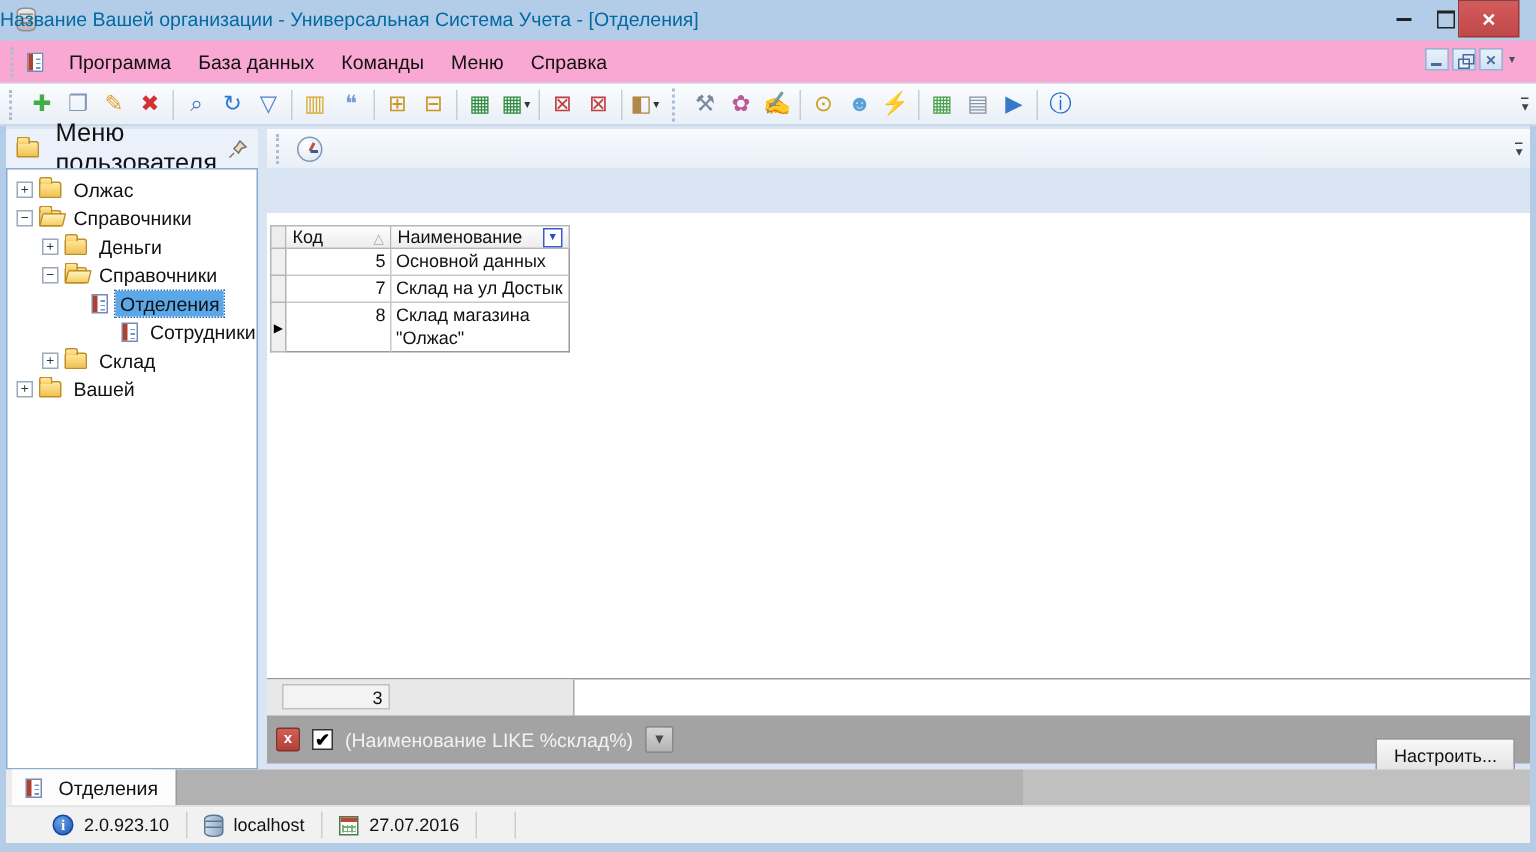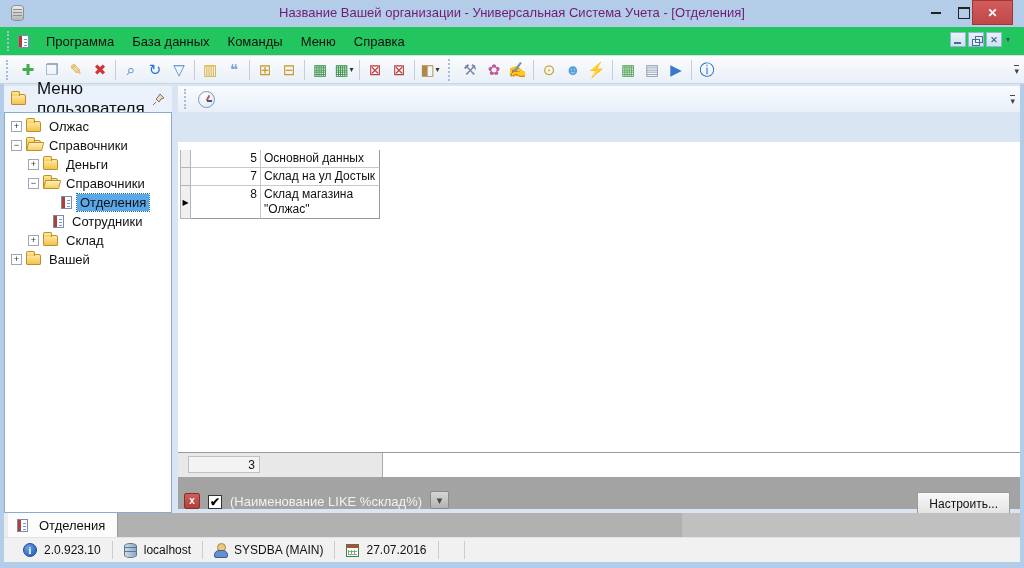--- a/index.html
+++ b/index.html
@@ -3,31 +3,31 @@
 <meta charset="utf-8">
 <style>
   *{margin:0;padding:0;box-sizing:border-box}
   body{font-family:"Liberation Sans",sans-serif;font-size:13px;color:#111;width:1024px;height:568px;overflow:hidden}
   #win{position:relative;width:1024px;height:568px;background:#b3cde9;overflow:hidden}
 
   
   #titlebar{position:absolute;left:0;top:0;width:1024px;height:27px}
   #app-icon{position:absolute;left:11px;top:5px;width:13px;height:16px;background:linear-gradient(#ececec,#b6b6b6);border:1px solid #8f8f8f;border-radius:5px/3px}
   #app-icon::before{content:"";position:absolute;left:1px;right:1px;top:3px;height:9px;background:repeating-linear-gradient(180deg,#8f8f8f 0 1px,transparent 1px 3px)}
-  #title{position:absolute;left:0;width:1024px;top:5px;text-align:center;font-size:13px;color:#701a75}
+  #title{position:absolute;left:0;width:1024px;top:5px;font-size:13px;color:#0369a1}
   .wbtn{position:absolute;top:0;height:25px;display:flex;align-items:center;justify-content:center}
   #btn-min{left:922px;width:28px}
   #btn-min::before{content:"";width:10px;border-top:2px solid #222}
   #btn-max{left:950px;width:28px}
   #btn-max::before{content:"";width:10px;height:9px;border:1px solid #222;border-top:2px solid #222}
   #btn-close{left:972px;width:41px;background:linear-gradient(#d25b5b,#c04848);border:1px solid #9e3838}
   #btn-close::before{content:"✕";color:#fff;font-size:12px;font-weight:bold}
 
   
-  #menubar{position:absolute;left:0;top:27px;width:1024px;height:29px;background:#22c55e;border-bottom:1px solid #d5dfec;display:flex;align-items:center;padding-left:5px}
+  #menubar{position:absolute;left:0;top:27px;width:1024px;height:29px;background:#f9a8d4;border-bottom:1px solid #d5dfec;display:flex;align-items:center;padding-left:5px}
   .grip{width:5px;height:20px;border-left:2px dotted #a9bed6;margin:0 5px 0 2px;flex:none}
   #menu-items{display:flex;align-items:center}
   .mitem{padding:3px 9px;font-size:13px;color:#111;cursor:default}
   .mdigroup{position:absolute;right:14px;top:5px;display:flex;align-items:center;gap:2px}
   .mdibtn{width:16px;height:15px;background:linear-gradient(#eaf2fa,#cfe2f4);border:1px solid #93b5d8;display:flex;align-items:center;justify-content:center;position:relative}
   .mdibtn.m::before{content:"";width:7px;border-top:2px solid #4a6a9a;margin-top:6px}
   .mdibtn.r::before{content:"";width:6px;height:5px;border:1px solid #4a6a9a;position:absolute;left:3px;top:6px;background:#eaf2fa}
   .mdibtn.r::after{content:"";width:6px;height:5px;border:1px solid #4a6a9a;position:absolute;left:6px;top:3px}
   .mdibtn.x::before{content:"✕";font-size:9px;font-weight:bold;color:#4a6a9a}
   .mdidd{font-size:8px;color:#40506a;margin-left:2px}
@@ -84,36 +84,36 @@
   .gsel{width:11px;background:#f0f0f0;border:1px solid #b5b5b5;border-top:none;display:flex;align-items:center;justify-content:center}
   .gsel.cur::before{content:"▶";font-size:8px;color:#000}
   .gcode{width:70px;border-right:1px solid #c8c8c8;border-bottom:1px solid #c8c8c8;text-align:right;padding:1px 3px}
   .gname{width:119px;border-right:1px solid #999;border-bottom:1px solid #c8c8c8;padding:1px 3px;line-height:15px}
   .grow:last-child .gcode,.grow:last-child .gname{border-bottom:1px solid #999}
 
   
   #footerzone{position:absolute;left:178px;top:452px;width:842px;height:25px;background:#fff;border-top:1px solid #9a9a9a}
   #footerpanel{position:absolute;left:0;top:0;width:205px;height:25px;background:#e8e8e8;border-right:1px solid #ababab}
   #footerbox{position:absolute;left:10px;top:3px;width:72px;height:17px;background:#f3f3f3;border:1px solid #c0c0c0;text-align:right;padding:1px 4px;font-size:12px}
-  #filterbar{position:absolute;left:178px;top:477px;width:842px;height:32px;background:#a3a3a3;display:flex;align-items:flex-end;padding-left:6px;gap:8px}
+  #filterbar{position:absolute;left:178px;top:477px;width:842px;height:32px;background:#a3a3a3;display:flex;align-items:center;padding-left:6px;gap:8px}
   .fclose{width:16px;height:16px;background:linear-gradient(#cf6058,#b04038);border:1px solid #883028;border-radius:2px;color:#fff;font-size:10px;font-weight:bold;display:flex;align-items:center;justify-content:center;flex:none}
   .fclose::before{content:"x";margin-top:-2px}
   .fcheck{width:14px;height:14px;background:#fff;border:1px solid #333;position:relative;flex:none}
   .fcheck::before{content:"✔";position:absolute;left:1px;top:-1px;font-size:12px;font-weight:bold;color:#000}
   #filter-expr{color:#f2f2f2;font-size:13px}
   .fdrop{width:19px;height:18px;background:linear-gradient(#d6d6d6,#b2b2b2);border:1px solid #8a8a8a;border-radius:2px;display:flex;align-items:center;justify-content:center;color:#4a4a4a;flex:none}
   .fdrop::before{content:"▾";font-size:11px;line-height:1}
   #cfgbtn{position:absolute;right:10px;top:15px;height:23px;padding:0 11px;background:linear-gradient(#f8f8f8,#e3e3e3);border:1px solid #9a9a9a;font-size:12px;display:flex;align-items:center}
 
   
   #tabbar{position:absolute;left:4px;top:513px;width:1016px;height:24px;background:#ececec}
   #tabstrip1{position:absolute;left:96px;top:0;width:582px;height:24px;background:#b1b1b1}
   #tabstrip2{position:absolute;left:678px;top:0;right:0;height:24px;background:#c0c0c0}
   .tab{position:absolute;left:4px;top:0;height:24px;background:#fcfcfc;display:flex;align-items:center;padding:0 12px 0 8px;gap:6px;font-size:13px;border-right:1px solid #9a9a9a}
-  #statusbar{position:absolute;left:4px;top:537px;width:1016px;height:25px;background:#f1f1f1;border-top:1px solid #e3e3e3;display:flex;align-items:center;padding-left:8px;font-size:12px}
+  #statusbar{position:absolute;left:4px;top:537px;width:1016px;height:25px;background:#f1f1f1;border-top:1px solid #e3e3e3;display:flex;align-items:center;padding-left:20px;font-size:12px}
   .sitem{display:flex;align-items:center;gap:7px;padding:0 11px;border-right:1px solid #cdcdcd;height:18px}
   .sitem.empty{width:26px}
 
   .si{display:inline-block;flex:none}
   .info-icon{width:14px;height:14px;border-radius:50%;background:radial-gradient(circle at 35% 30%,#6aa0e0,#1a58b8);border:1px solid #1448a0;position:relative}
   .info-icon::before{content:"i";position:absolute;left:0;right:0;top:0;bottom:0;color:#fff;font-size:10px;font-weight:bold;text-align:center;line-height:13px;font-family:"Liberation Serif",serif}
   .database-icon{width:13px;height:15px;background:linear-gradient(90deg,#cddcea,#8ea8c2);border:1px solid #5a7890;border-radius:6px/3px;position:relative}
   .database-icon::before{content:"";position:absolute;left:0;right:0;top:3px;height:1px;background:#5a7890;box-shadow:0 4px 0 #5a7890}
   .user-icon{width:13px;height:15px;position:relative}
   .user-icon::before{content:"";position:absolute;left:3px;top:0;width:7px;height:7px;border-radius:50%;background:#ecc87a;border:1px solid #a88848}
@@ -289,39 +289,52 @@
       <div class="trow" style="padding-left: 23px;">
         <div class="texp">−</div>
         <div class="icon-folder open"></div>
         <span class="tlabel">Справочники</span>
       </div>
       <div class="trow" style="padding-left: 40px;">
         <div class="tspace"></div>
         <div class="icon-form"></div>
         <span class="tlabel sel">Отделения</span>
       </div>
-      <div class="trow" style="padding-left: 32px;">
+      <div class="trow" style="padding-left: 60px;">
         <div class="tspace"></div>
         <div class="icon-form"></div>
         <span class="tlabel">Сотрудники</span>
       </div>
       <div class="trow" style="padding-left: 23px;">
         <div class="texp">+</div>
         <div class="icon-folder"></div>
         <span class="tlabel">Склад</span>
       </div>
       <div class="trow" style="padding-left: 6px;">
         <div class="texp">+</div>
         <div class="icon-folder"></div>
         <span class="tlabel">Вашей</span>
       </div>
     </div>
 
   <div id="gridarea">
     <div id="grid">
+      <div class="ghead" id="grid-head">
+          <div class="ghcell ghsel"></div>
+          <div class="ghcell ghc1">
+            <span>Код</span>
+            <span class="hspacer"></span>
+            <span class="hsort"></span>
+          </div>
+          <div class="ghcell ghc2">
+            <span>Наименование</span>
+            <span class="hspacer"></span>
+            <span class="hfilter"></span>
+          </div>
+        </div>
       <div id="grid-rows">
           <div class="grow">
             <div class="gsel"></div>
             <div class="gcode">5</div>
             <div class="gname">Основной данных</div>
           </div>
           <div class="grow">
             <div class="gsel"></div>
             <div class="gcode">7</div>
             <div class="gname">Склад на ул Достык</div>
@@ -363,24 +376,20 @@
     <div id="status-items" style="display:flex;align-items:center;height:100%">
         <div class="sitem">
           <span class="si info-icon"></span>
           <span>2.0.923.10</span>
         </div>
         <div class="sitem">
           <span class="si database-icon"></span>
           <span>localhost</span>
         </div>
         <div class="sitem">
-          <span class="si user-icon"></span>
-          <span>SYSDBA (MAIN)</span>
-        </div>
-        <div class="sitem">
           <span class="si calendar-icon"></span>
           <span>27.07.2016</span>
         </div>
       </div>
     <div class="sitem empty"></div>
   </div>
 
 </div>
 
 </body></html>

